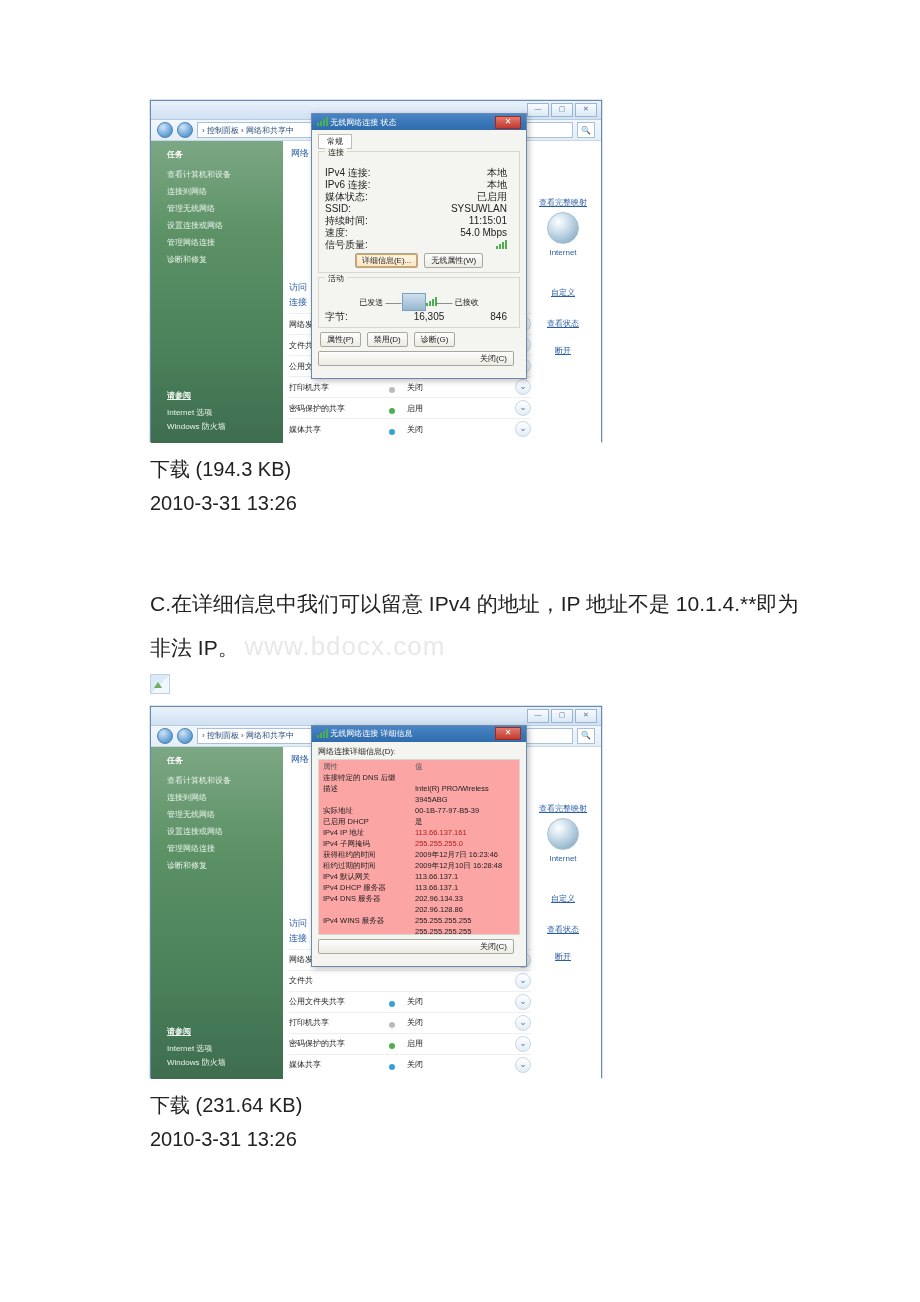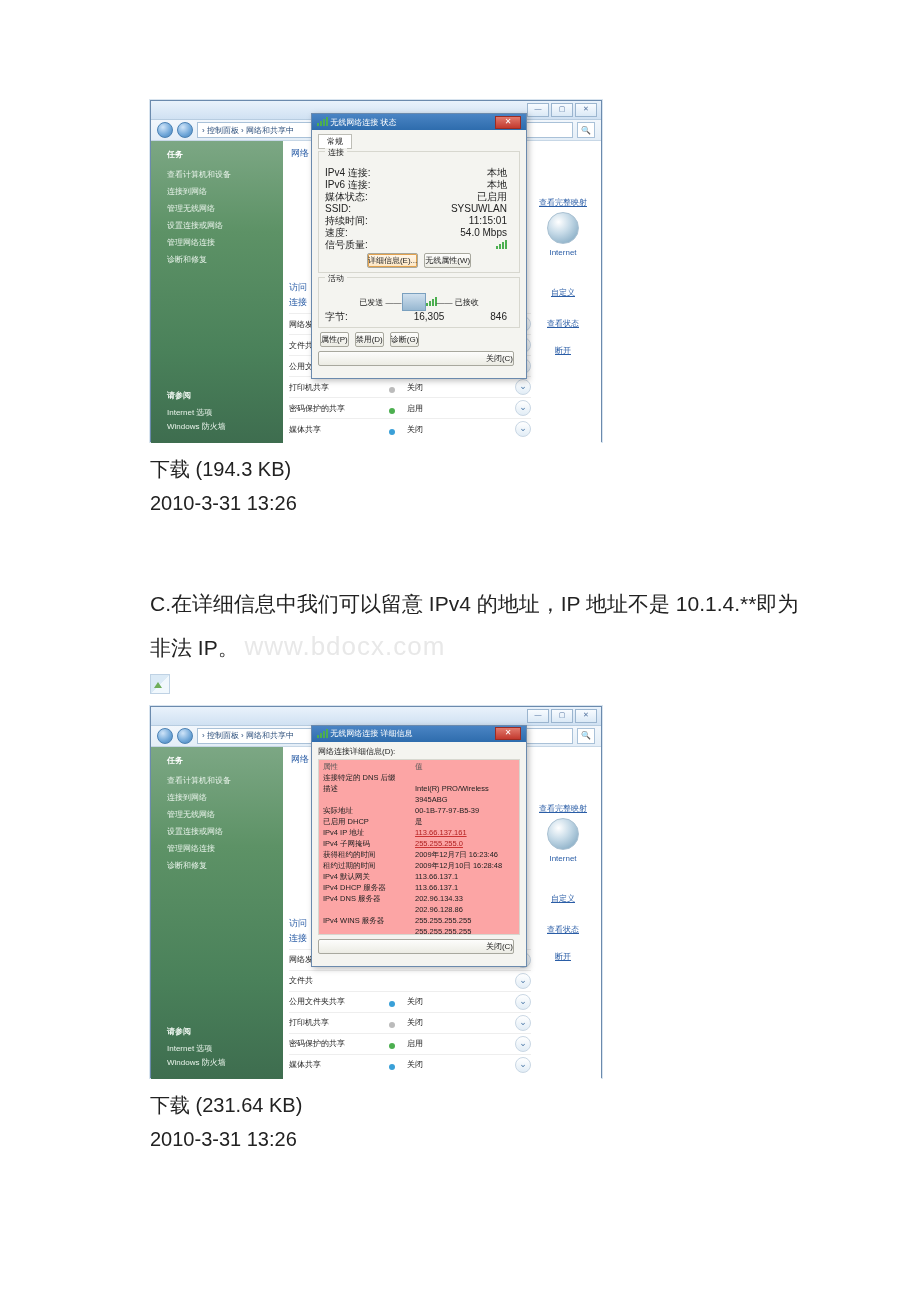--- a/index.html
+++ b/index.html
@@ -74,21 +74,21 @@
     width: 100px;
     background: linear-gradient(180deg,#7ca784 0%, #5d9266 30%, #4a815a 70%, #3e6d4f 100%);
     color: #fff;
     padding: 8px 16px;
     font-size: 8px;
     display: flex; flex-direction: column;
   }
   .sb-head { font-weight: bold; margin-bottom: 6px; color:#fff; }
   .sb-link { color: #e8f3ea; margin: 3px 0; cursor: pointer; }
   .sb-bottom { margin-top: auto; padding-top: 8px; }
-  .sb-bottom .sb-head { color:#eef7f0; }
+  .sb-bottom .sb-head { color:#eef7f0;text-decoration:underline; }
   .vw-main {
     flex: 1; background: #fff; position: relative; padding: 6px 8px;
   }
   .mainlabel { color:#2a5da6; font-size:9px; }
 
   .rightcol {
     position:absolute; top:40px; right:8px; width:60px;
     display:flex; flex-direction:column; align-items:center;
     font-size:8px; color:#2a5da6;
   }
@@ -126,21 +126,21 @@
     display:inline-block; padding:1px 8px; border:1px solid #bdbdb6;
     background:#fff; font-size:8px; margin-bottom:2px;
   }
   .sd-group { border:1px solid #d7d7cf; padding:4px 6px; margin-bottom:4px; background:#f4f4f0;}
   .sd-groupname { position:relative; top:-9px; background:#f4f4f0; padding:0 3px; font-size:8px;}
   .kvrow { display:flex; font-size:10px; line-height:12px;}
   .kvrow .k { width:80px; }
   .kvrow .v { flex:1; text-align:right; padding-right:6px;}
   .btnrow { display:flex; gap:6px; margin-top:2px; justify-content:center;}
   .winbtn {
-    padding:1px 0; border:1px solid #a8a89e;
+    padding:1px 6px; border:1px solid #a8a89e;
     background:linear-gradient(#fdfdfc,#ecece4);
     font-size:8px; cursor:pointer; border-radius:2px;
   }
   .winbtn.hl { box-shadow: 0 0 0 1px #e2a24e inset; background:linear-gradient(#fff6e9,#fde6c2);}
   .sd-footer { text-align:right; padding:4px 6px 6px 0;}
   .barsicon { display:inline-flex; align-items:flex-end; gap:1px; height:8px; vertical-align:middle;}
   .barsicon span{ width:2px; background:#4caf50; display:block;}
   .barsicon span:nth-child(1){height:3px;}
   .barsicon span:nth-child(2){height:5px;}
   .barsicon span:nth-child(3){height:7px;}
@@ -150,21 +150,21 @@
   .monicon { width:22px; height:16px;
     background: linear-gradient(#cfe0ee,#97b8d1); border:1px solid #7aa0bf;
   }
 
   .proplist { font-size:7.5px; padding:2px 4px; border:1px solid #d7d7cf; background:#fca5a5; height:170px; overflow:hidden;}
   .proplist .hdr { display:flex; font-weight:normal; color:#555;}
   .proplist .hdr .c1{width:92px;} .proplist .hdr .c2{flex:1;}
   .proplist .row{display:flex; line-height:11px;}
   .proplist .row .c1{width:92px;}
   .proplist .row .c2{flex:1;}
-  .underline-red { color:#b02020; text-decoration: underline; text-decoration-color:#c33; }
+  .underline-red { color:#b02020; text-decoration-color:#c33; }
 
   .sharing { font-size:8px; }
   .share-row { display:flex; align-items:center; padding:2px 0; border-top:1px solid #eee;}
   .share-row .label{ width:100px; }
   .share-row .state{ width:60px; display:flex; align-items:flex-end; gap:12px;}
   .share-row .exp{ margin-left:auto; width:14px;height:14px;border:1px solid #c9d7e4;border-radius:50%; background:linear-gradient(#fff,#e2edf6); color:#4b78a8; text-align:center; line-height:12px; font-size:9px;}
   .dot { width:6px;height:6px;border-radius:50%; display:inline-block;}
   .dot.blue{background:#3aa0d8;}
   .dot.green{background:#4caf50;}
   .dot.gray{background:#bbb;}

